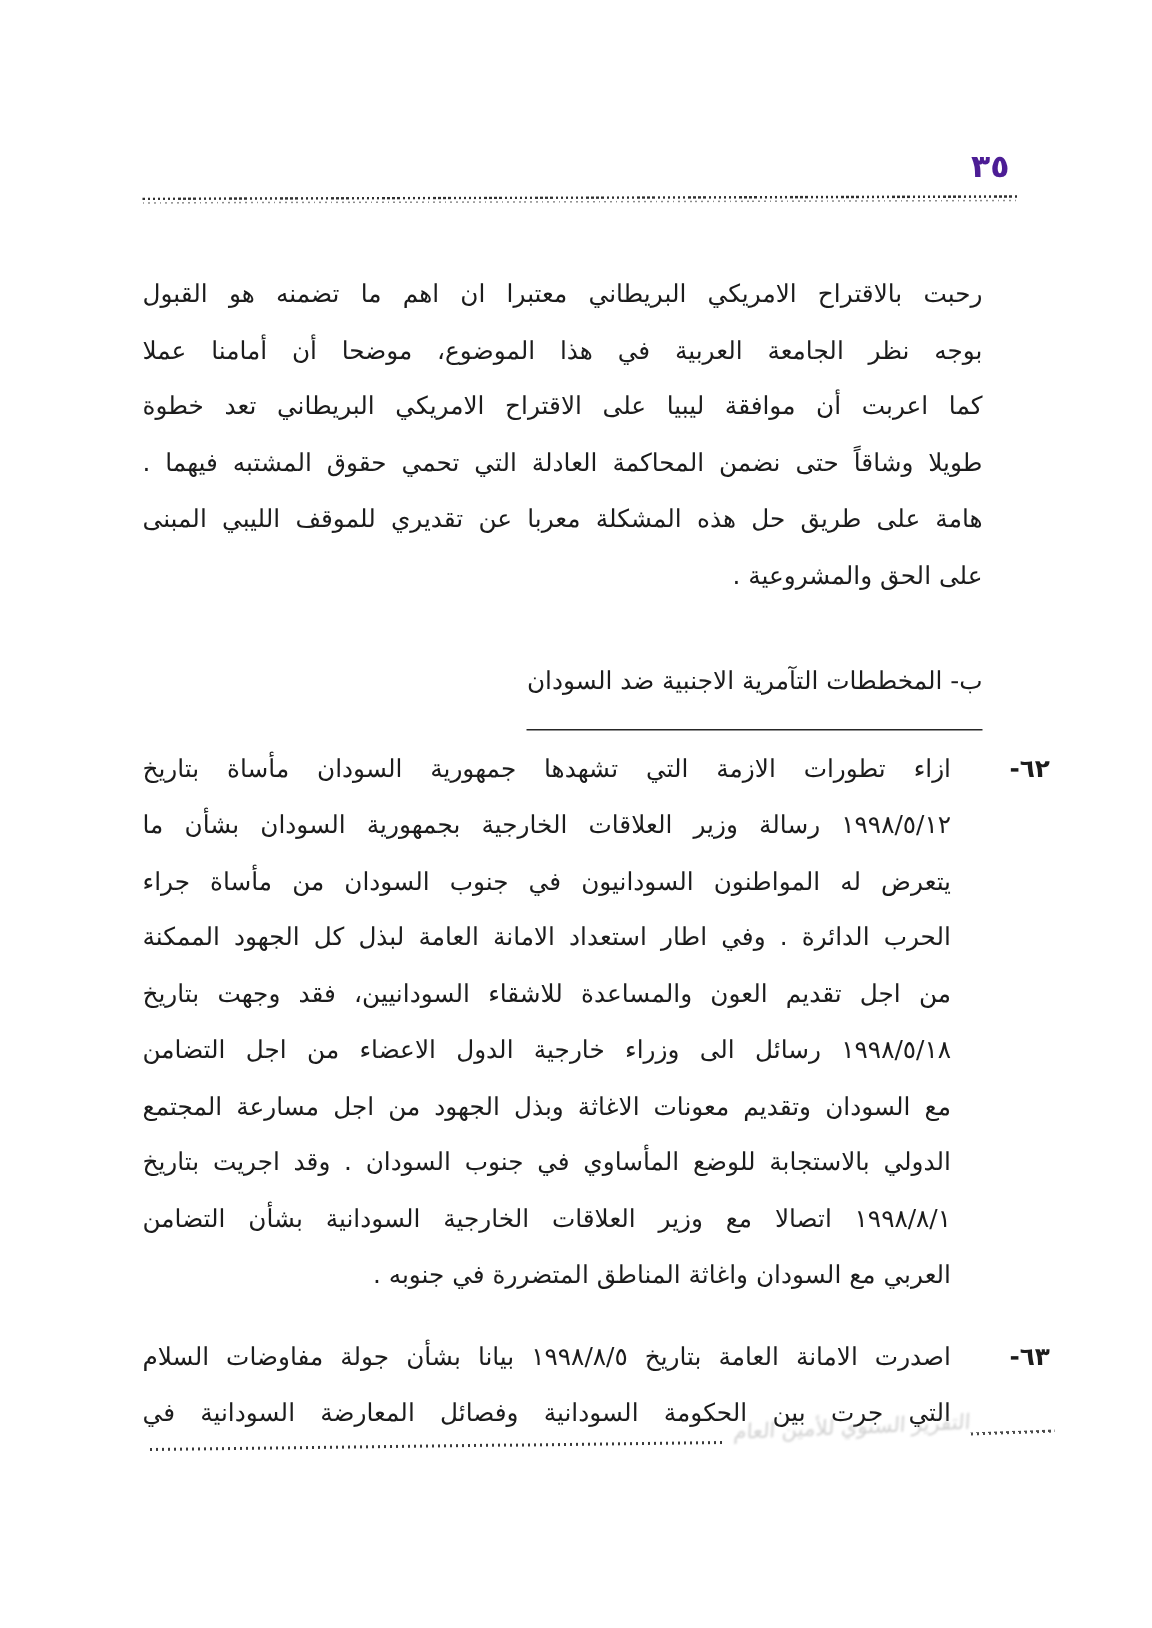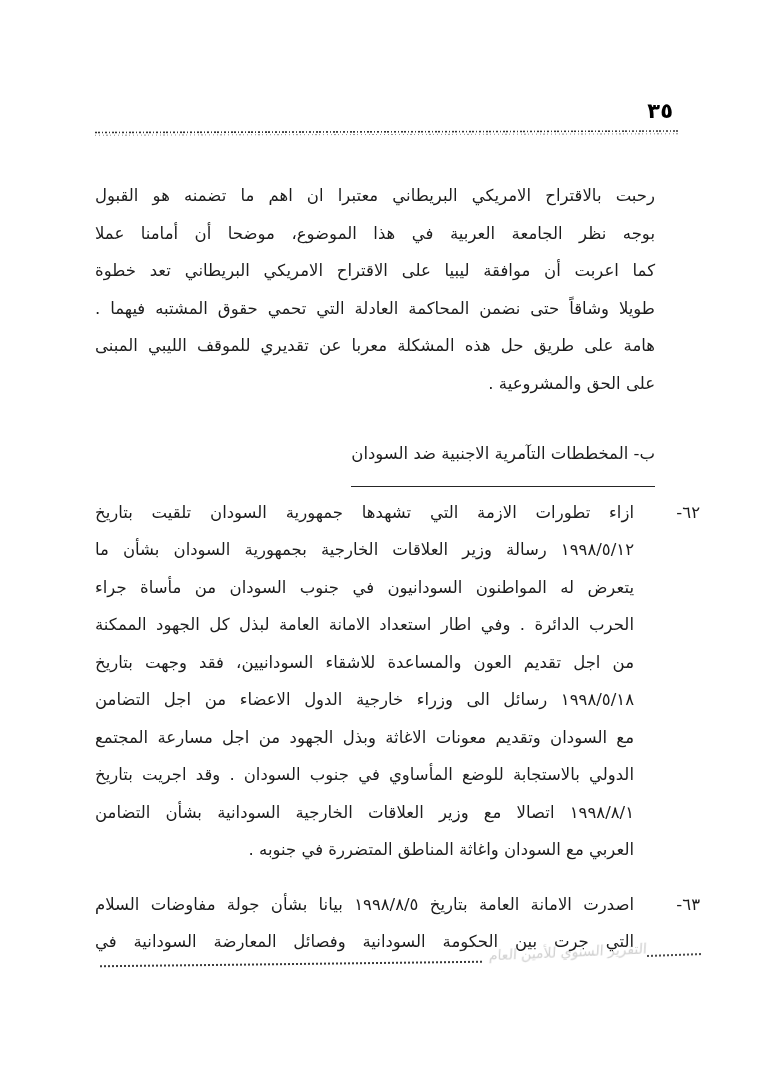--- a/index.html
+++ b/index.html
@@ -18,21 +18,21 @@
     color: #1c1c1c;
   }
   
   .page-number {
     position: absolute;
     top: 99px;
     right: 95px;
     font-size: 21px;
     font-weight: bold;
     letter-spacing: 1px;
-    color: #000000;
+    color: #4c1d95;
   }
   .header-rule {
     position: absolute;
     top: 131px;
     left: 95px;
     width: 584px;
     height: 4px;
     background-image:
       repeating-linear-gradient(to right, #2f2f2f 0 1.6px, transparent 1.6px 3.4px),
       repeating-linear-gradient(to right, rgba(47,47,47,.55) 0 1.2px, transparent 1.2px 3.8px);
@@ -74,20 +74,21 @@
     line-height: 37.5px;
   }
   .item { display: flex; }
   .item.item-62 { margin-top: 7px; }
   .item.item-63 { margin-top: 17px; }
   .item-number {
     width: 52px;
     flex: 0 0 52px;
     text-align: right;
     line-height: 37.5px;
+    font-weight: bold;
   }
   .item-lines {
     flex: 1;
     margin-right: 14px;
   }
   
   .footer-rule-left {
     position: absolute;
     top: 963px;
     left: 100px;
@@ -138,21 +139,21 @@
       <div class="line short">على الحق والمشروعية .</div>
     </div>
 
     <div class="heading-block">
       <span class="heading-text">ب- المخططات التآمرية الاجنبية ضد السودان</span>
     </div>
 
     <div class="item item-62">
       <div class="item-number">٦٢-</div>
       <div class="item-lines">
-        <div class="line">ازاء تطورات الازمة التي تشهدها جمهورية السودان تلقيت بتاريخ</div>
+        <div class="line">ازاء تطورات الازمة التي تشهدها جمهورية السودان مأساة بتاريخ</div>
         <div class="line">١٩٩٨/٥/١٢ رسالة وزير العلاقات الخارجية بجمهورية السودان بشأن ما</div>
         <div class="line">يتعرض له المواطنون السودانيون في جنوب السودان من مأساة جراء</div>
         <div class="line">الحرب الدائرة . وفي اطار استعداد الامانة العامة لبذل كل الجهود الممكنة</div>
         <div class="line">من اجل تقديم العون والمساعدة للاشقاء السودانيين، فقد وجهت بتاريخ</div>
         <div class="line">١٩٩٨/٥/١٨ رسائل الى وزراء خارجية الدول الاعضاء من اجل التضامن</div>
         <div class="line">مع السودان وتقديم معونات الاغاثة وبذل الجهود من اجل مسارعة المجتمع</div>
         <div class="line">الدولي بالاستجابة للوضع المأساوي في جنوب السودان . وقد اجريت بتاريخ</div>
         <div class="line">١٩٩٨/٨/١ اتصالا مع وزير العلاقات الخارجية السودانية بشأن التضامن</div>
         <div class="line short">العربي مع السودان واغاثة المناطق المتضررة في جنوبه .</div>
       </div>

